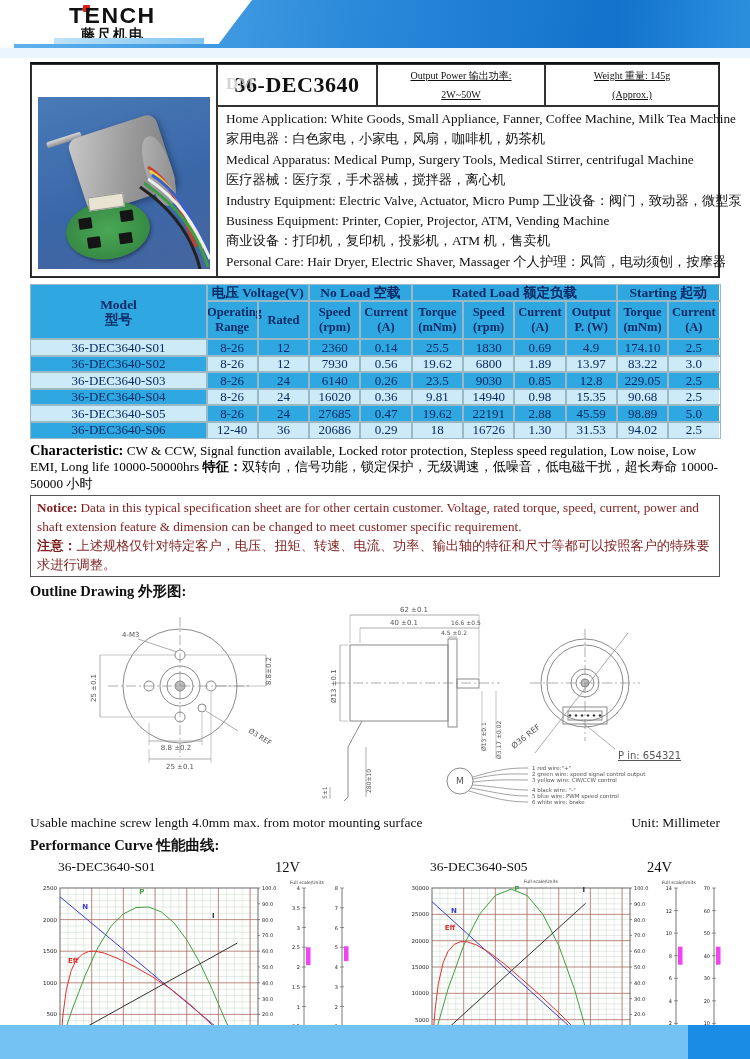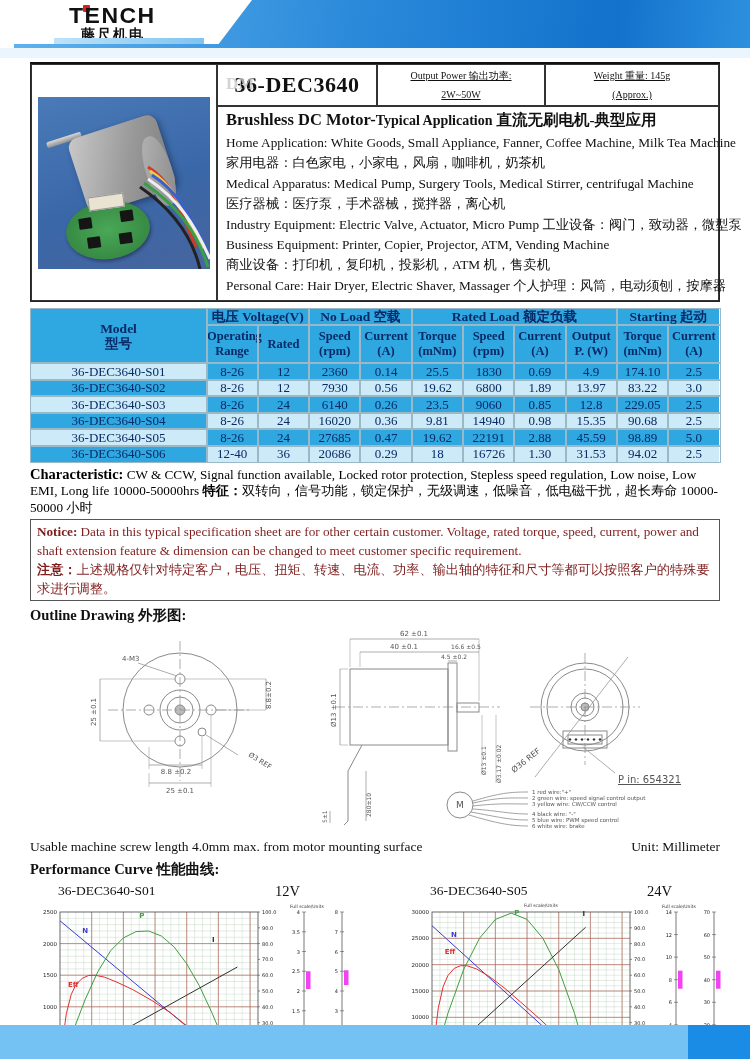--- a/index.html
+++ b/index.html
@@ -124,23 +124,20 @@
       </div>
       <div class="cell-two">
         <span>Output Power  输出功率:</span>
         <span>2W~50W</span>
       </div>
       <div class="cell-two">
         <span>Weight  重量: 145g</span>
         <span>(Approx.)</span>
       </div>
       <div class="cell-app">
-        <div class="app-head">
-          <span class="b1">Brushless DC Motor-</span><span class="b2">Typical Application</span><span class="cn"> 直流无刷电机-典型应用</span>
-        </div>
         <div class="app-line">Home Application: White Goods, Small Appliance, Fanner, Coffee Machine, Milk Tea Machine</div>
         <div class="app-line">家用电器：白色家电，小家电，风扇，咖啡机，奶茶机</div>
         <div class="app-line">Medical Apparatus: Medical Pump, Surgery Tools, Medical Stirrer, centrifugal Machine</div>
         <div class="app-line">医疗器械：医疗泵，手术器械，搅拌器，离心机</div>
         <div class="app-line">Industry Equipment: Electric Valve, Actuator, Micro Pump    工业设备：阀门，致动器，微型泵</div>
         <div class="app-line">Business Equipment: Printer, Copier, Projector, ATM, Vending Machine</div>
         <div class="app-line">商业设备：打印机，复印机，投影机，ATM 机，售卖机</div>
         <div class="app-line">Personal Care: Hair Dryer, Electric Shaver, Massager    个人护理：风筒，电动须刨，按摩器</div>
       </div>
     </div>
@@ -240,21 +237,21 @@
           <td class="val">83.22</td>
           <td class="val">3.0</td>
         </tr>
         <tr class="ra">
           <td class="model">36-DEC3640-S03</td>
           <td class="val">8-26</td>
           <td class="val">24</td>
           <td class="val">6140</td>
           <td class="val">0.26</td>
           <td class="val">23.5</td>
-          <td class="val">9060</td>
+          <td class="val">9030</td>
           <td class="val">0.85</td>
           <td class="val">12.8</td>
           <td class="val">229.05</td>
           <td class="val">2.5</td>
         </tr>
         <tr class="rb">
           <td class="model">36-DEC3640-S04</td>
           <td class="val">8-26</td>
           <td class="val">24</td>
           <td class="val">16020</td>

